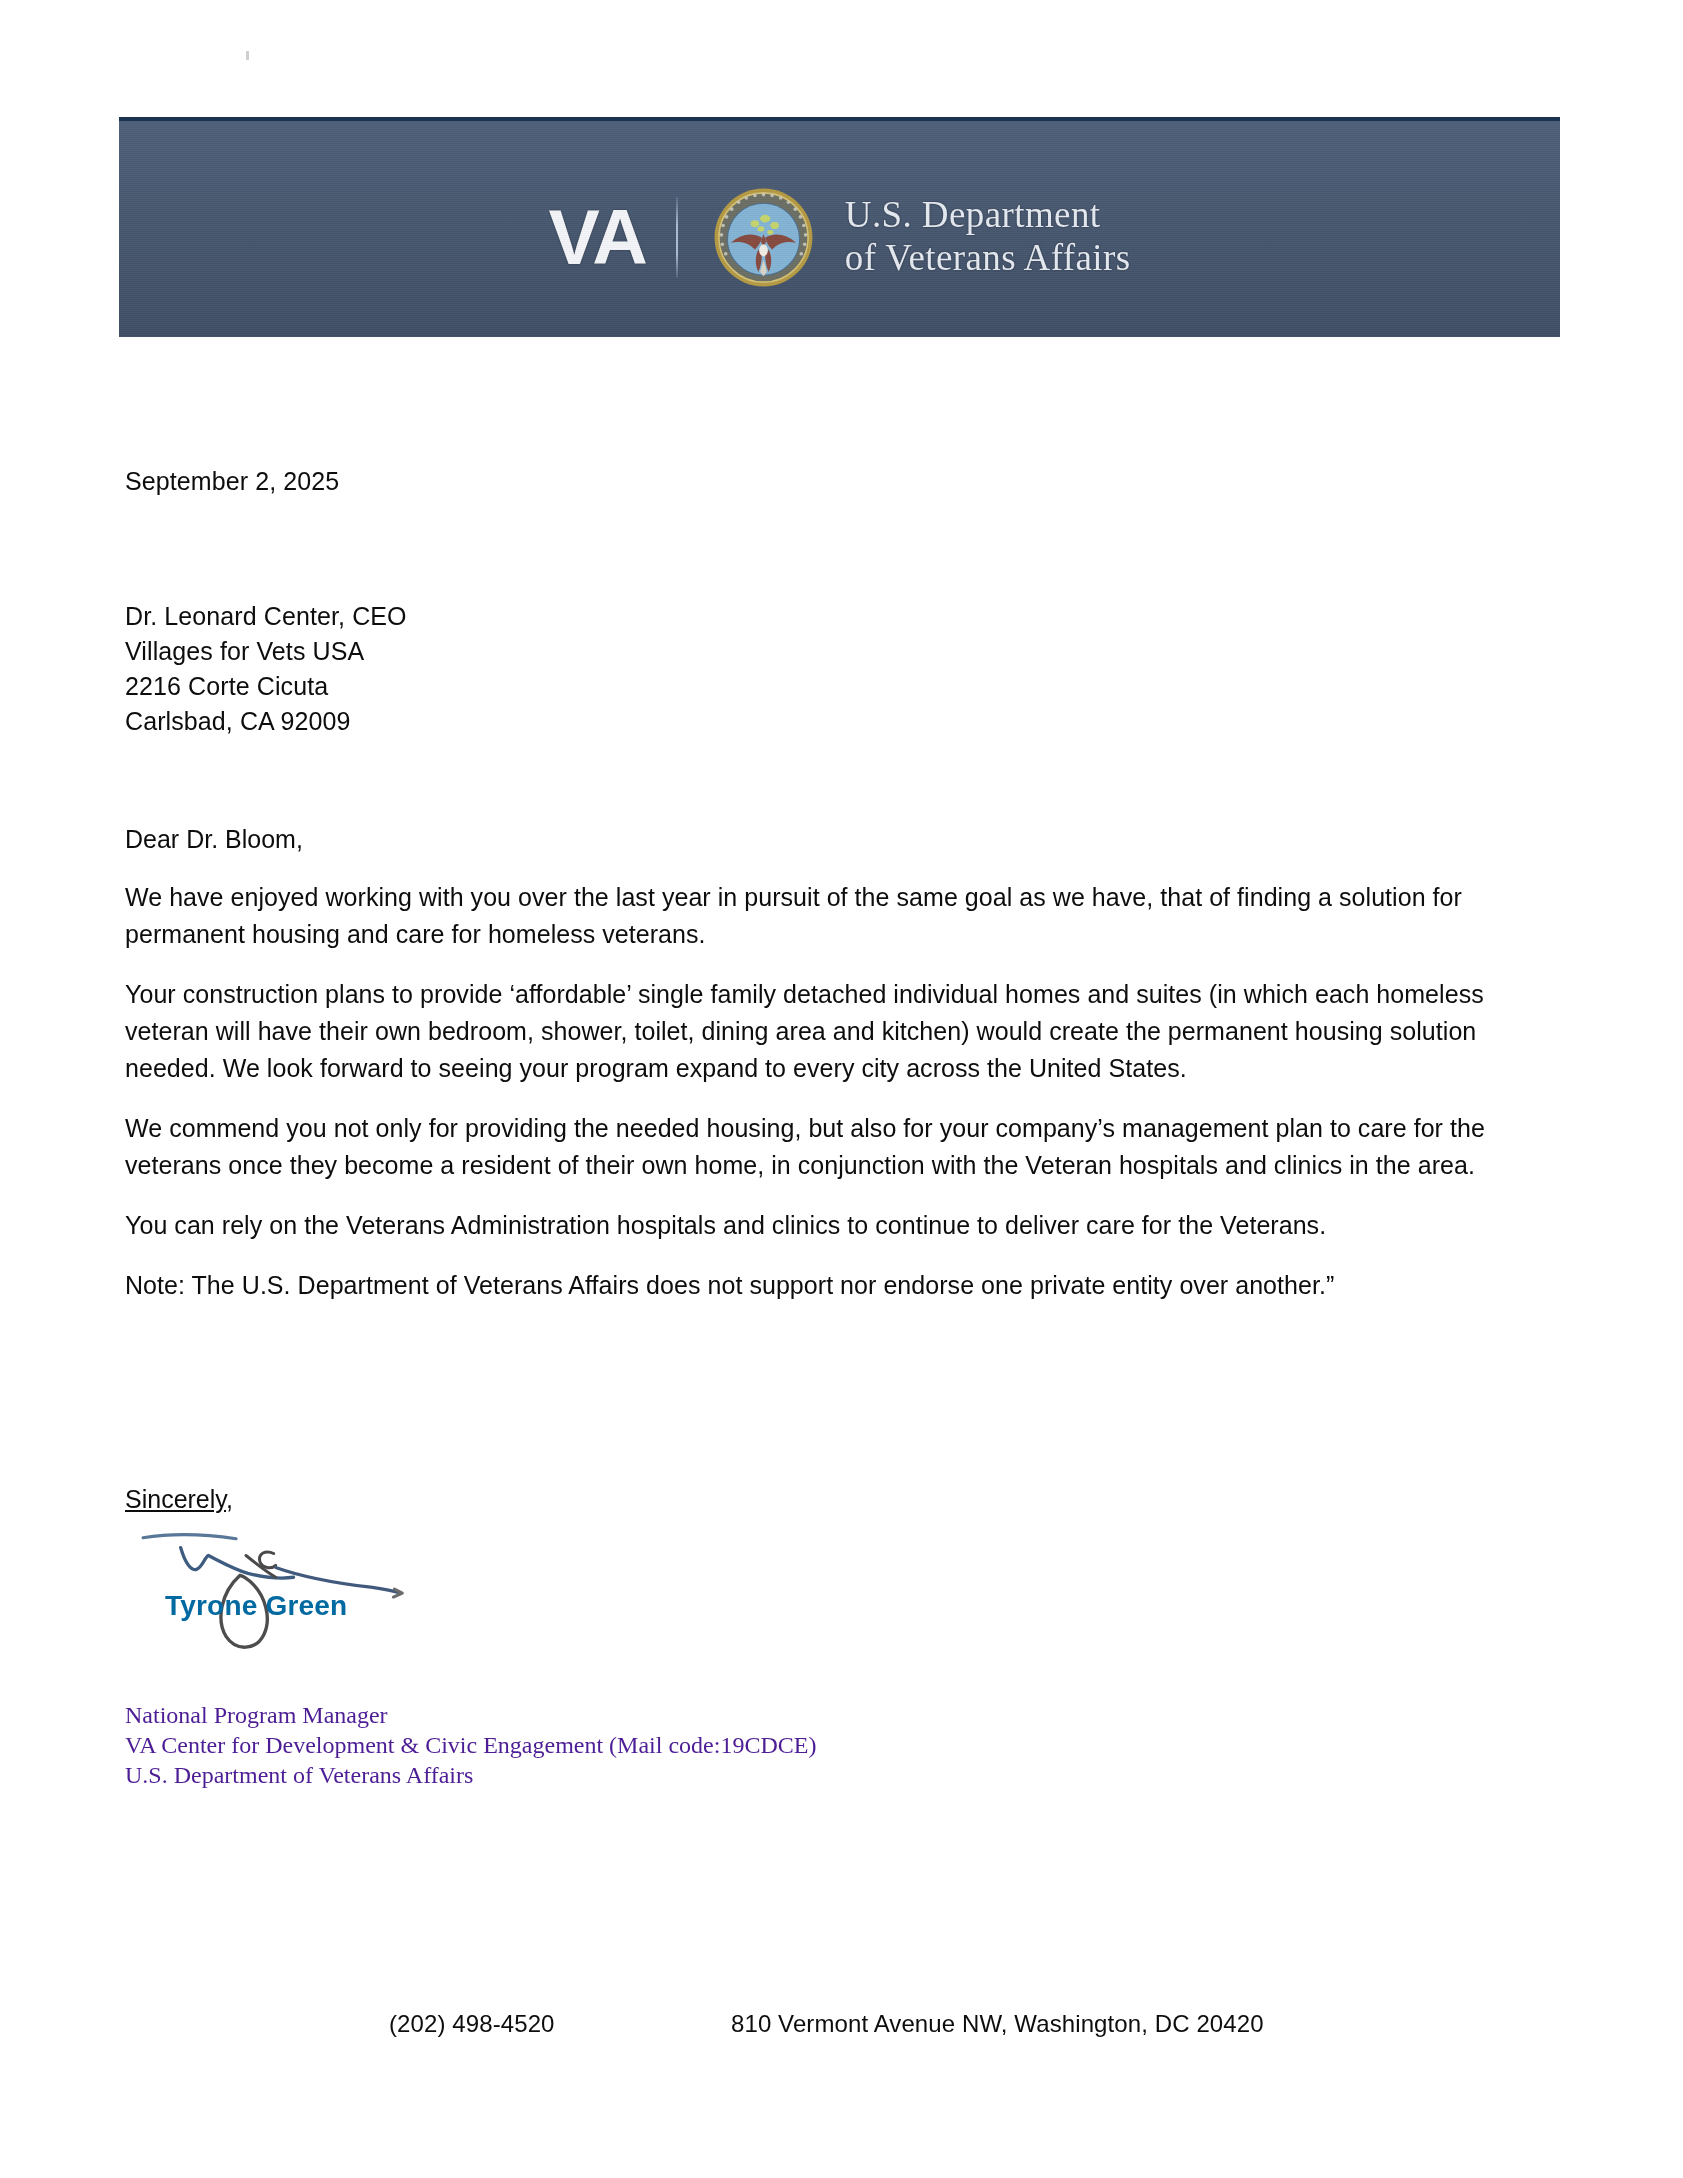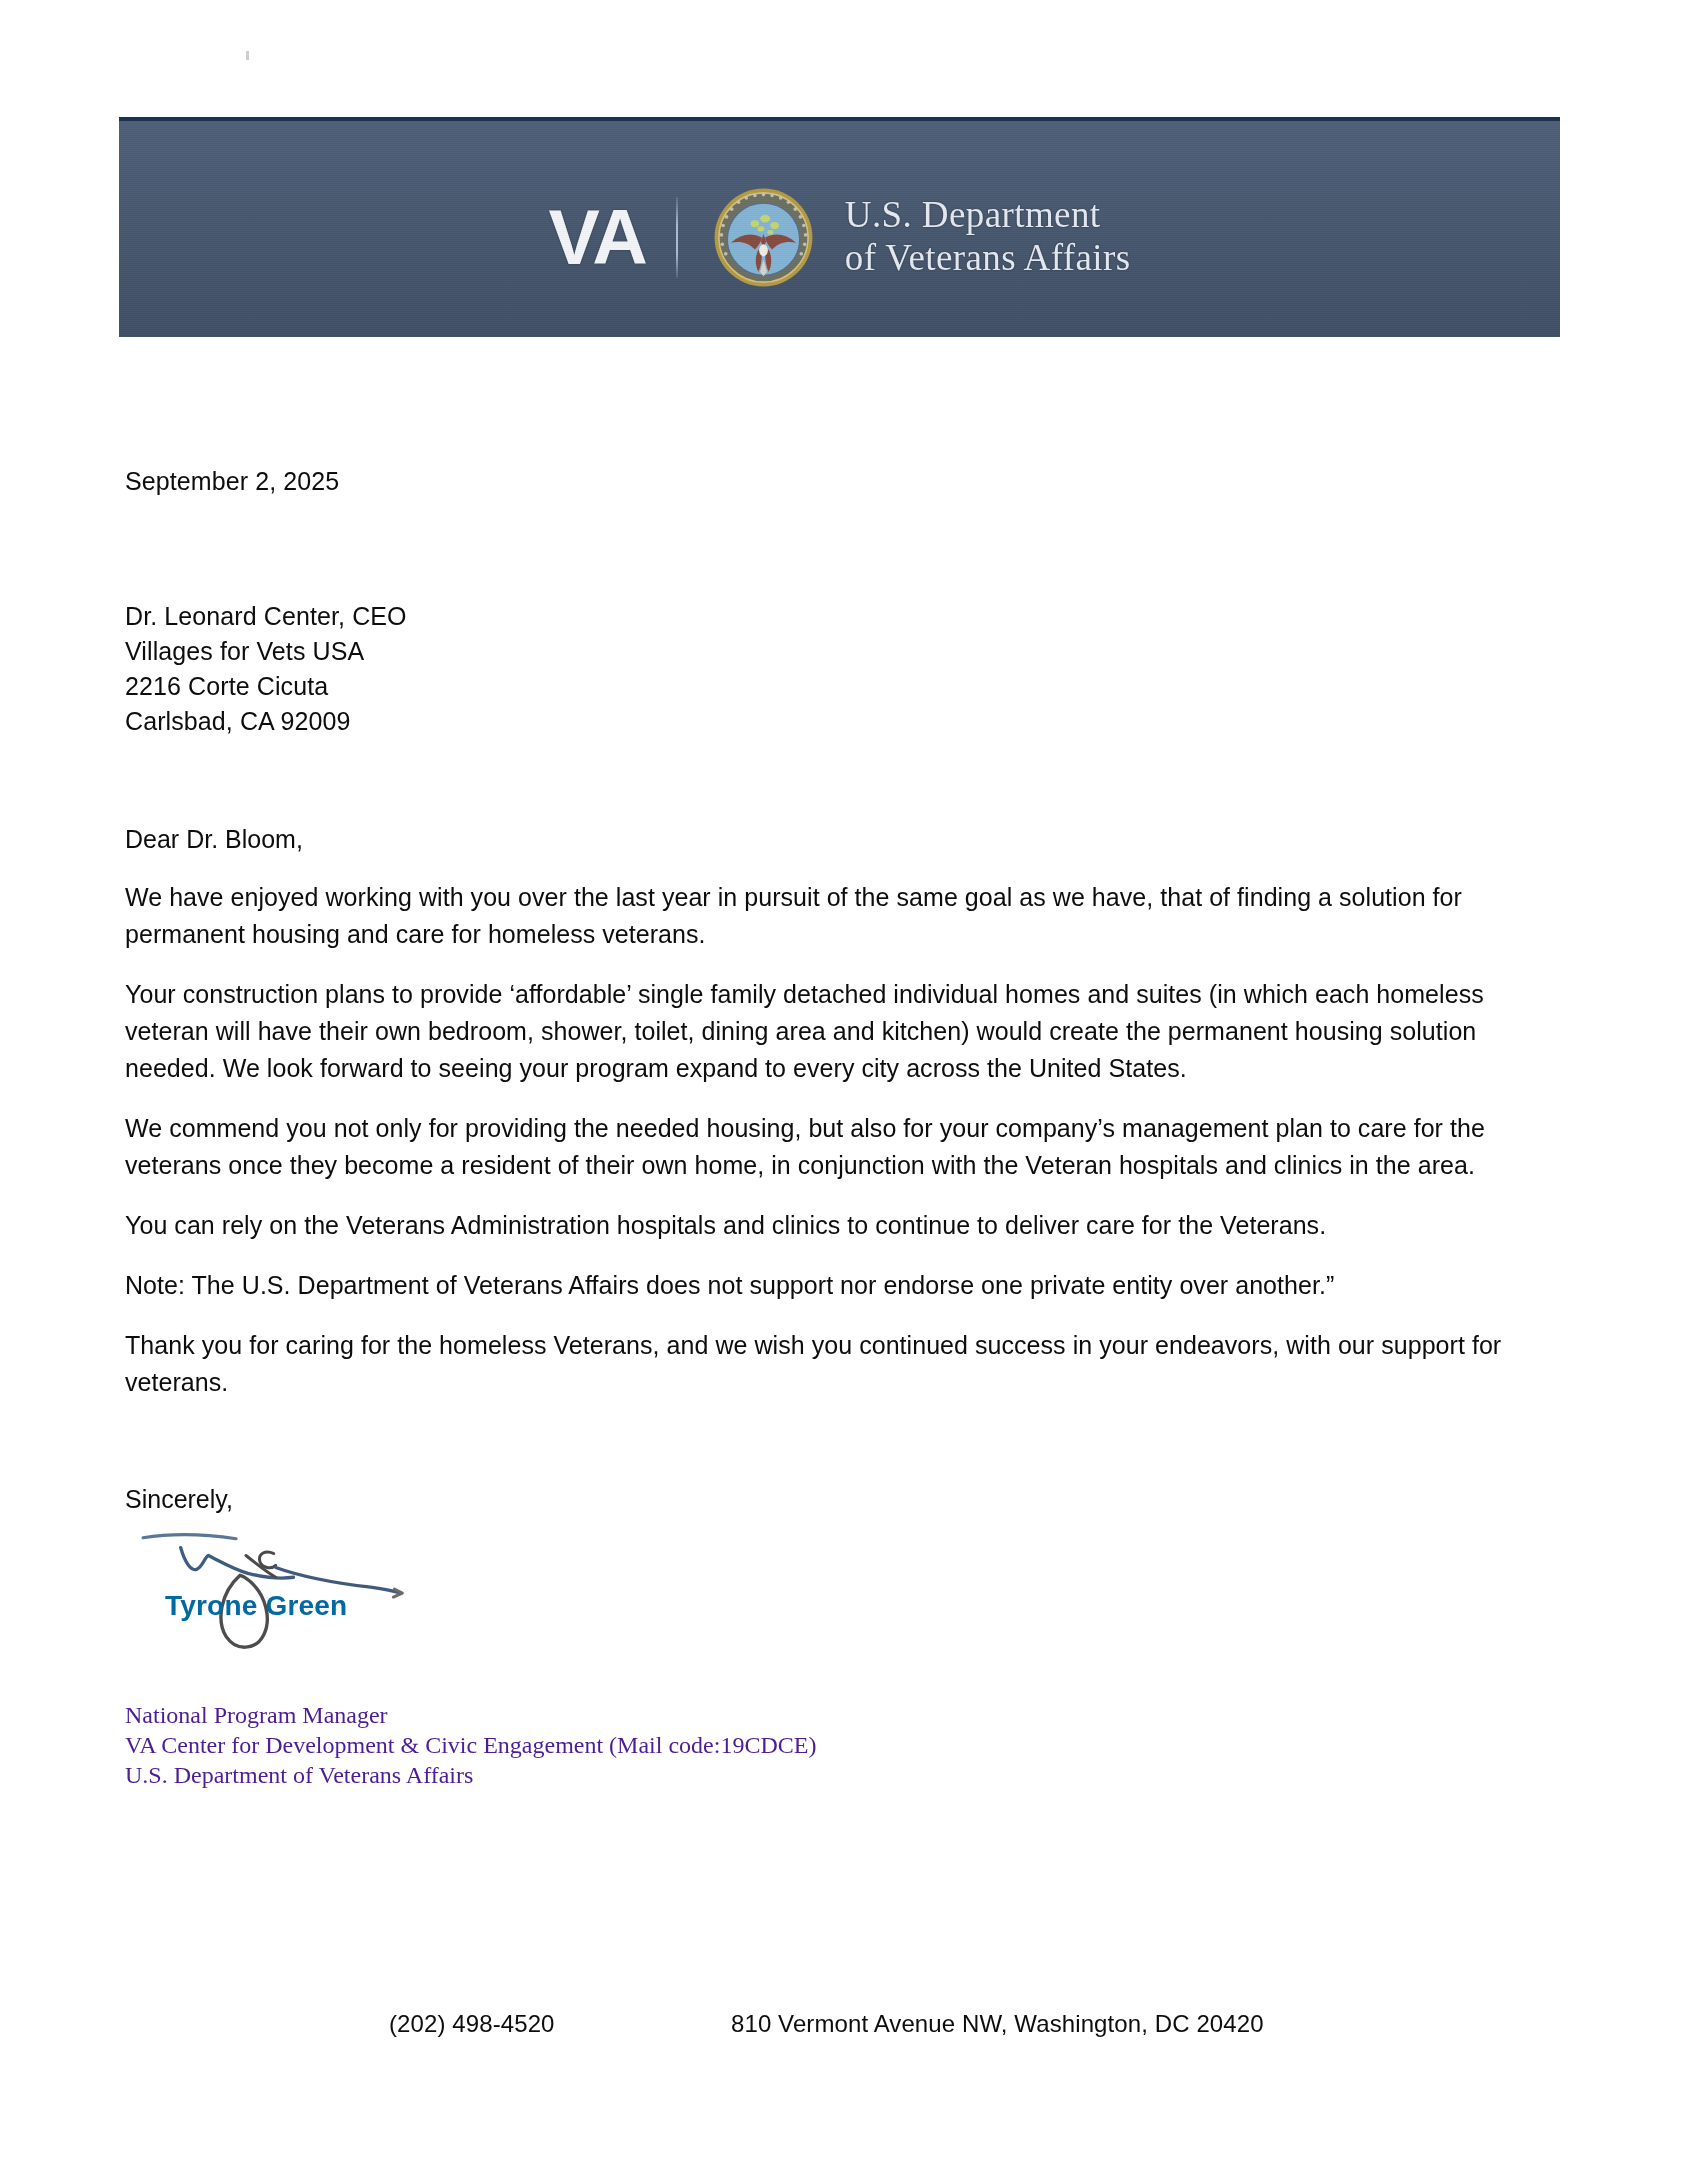--- a/index.html
+++ b/index.html
@@ -140,20 +140,21 @@
     letter-spacing: 0.05px;
   }
   .body-copy p {
     margin: 0 0 23px 0;
   }
   .closing {
     position: absolute;
     left: 109px;
     top: 1485px;
     font-size: 25px;
+    text-decoration: underline;
   }
 
   
   .signature-area {
     position: absolute;
     left: 109px;
     top: 1510px;
     width: 426px;
     height: 188px;
   }
@@ -275,21 +276,20 @@
   </div>
 
   <div class="salutation">Dear Dr. Bloom,</div>
 
   <div class="body-copy">
     <p>We have enjoyed working with you over the last year in pursuit of the same goal as we have, that of finding a solution for permanent housing and care for homeless veterans.</p>
     <p>Your construction plans to provide ‘affordable’ single family detached individual homes and suites (in which each homeless veteran will have their own bedroom, shower, toilet, dining area and kitchen) would create the permanent housing solution needed. We look forward to seeing your program expand to every city across the United States.</p>
     <p>We commend you not only for providing the needed housing, but also for your company’s management plan to care for the veterans  once they become a resident  of their own home, in conjunction with the Veteran hospitals and clinics in the area.</p>
     <p>You can rely on the Veterans Administration hospitals and clinics to continue to deliver care for the Veterans.</p>
     <p>Note: The U.S. Department of Veterans Affairs does not support nor endorse one private entity over another.”</p>
-    <p>Thank you for caring for the homeless Veterans, and we wish you continued success in your endeavors, with our support for veterans.</p>
   </div>
 
   <div class="closing">Sincerely,</div>
 
   <div class="signature-area">
     <svg class="sig-ink" width="426" height="188" viewBox="0 0 430 190">
       <g fill="none" stroke="#3c5f86" stroke-linecap="round" stroke-linejoin="round">
         <path d="M18 28 C50 23 85 25 112 29" stroke-width="3.2" opacity="0.85"></path>
         <path d="M56 38 C60 52 66 62 72 60 C78 58 80 48 84 46 C96 52 110 60 124 64
                  C140 68 156 70 170 68" stroke-width="3.4" stroke="#3e5c80"></path>

